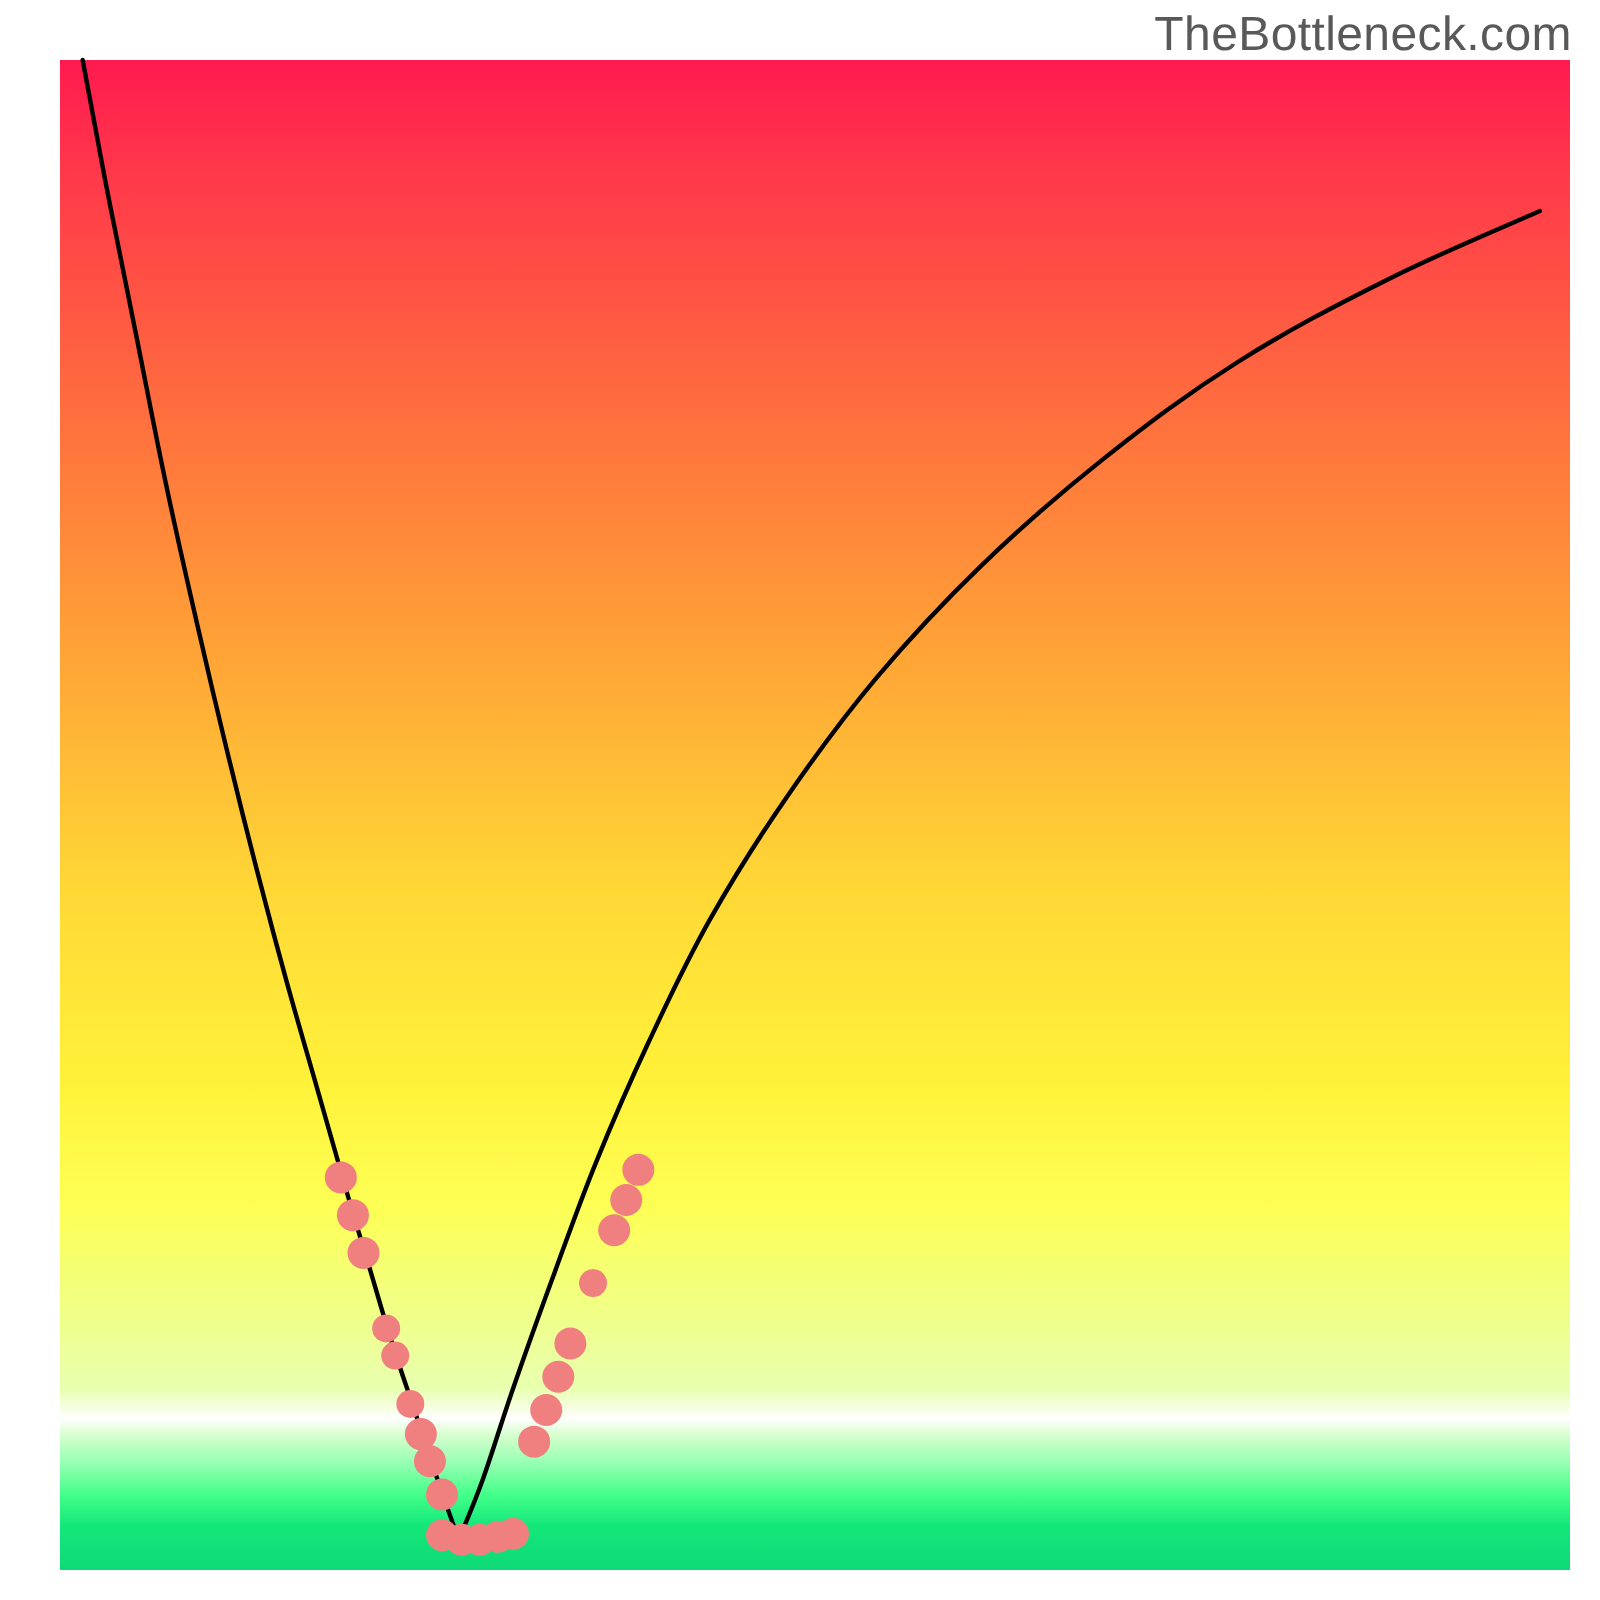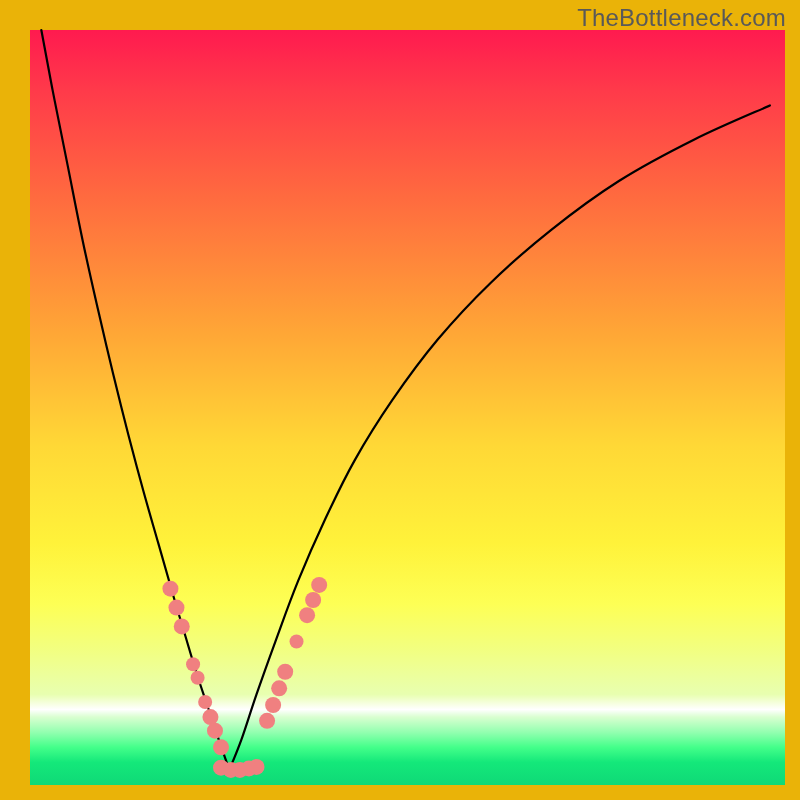--- a/index.html
+++ b/index.html
@@ -10,21 +10,21 @@
     overflow: hidden;
     background: #000;
     font-family: Arial, Helvetica, sans-serif;
   }
   .frame {
     position: absolute;
     left: 0;
     top: 0;
     width: 800px;
     height: 800px;
-    background: #eab308;
+    background: #ffffff;
   }
   .plot {
     position: absolute;
     left: 30px;
     top: 30px;
     width: 755px;
     height: 755px;
     
     background: linear-gradient(
       to bottom,

